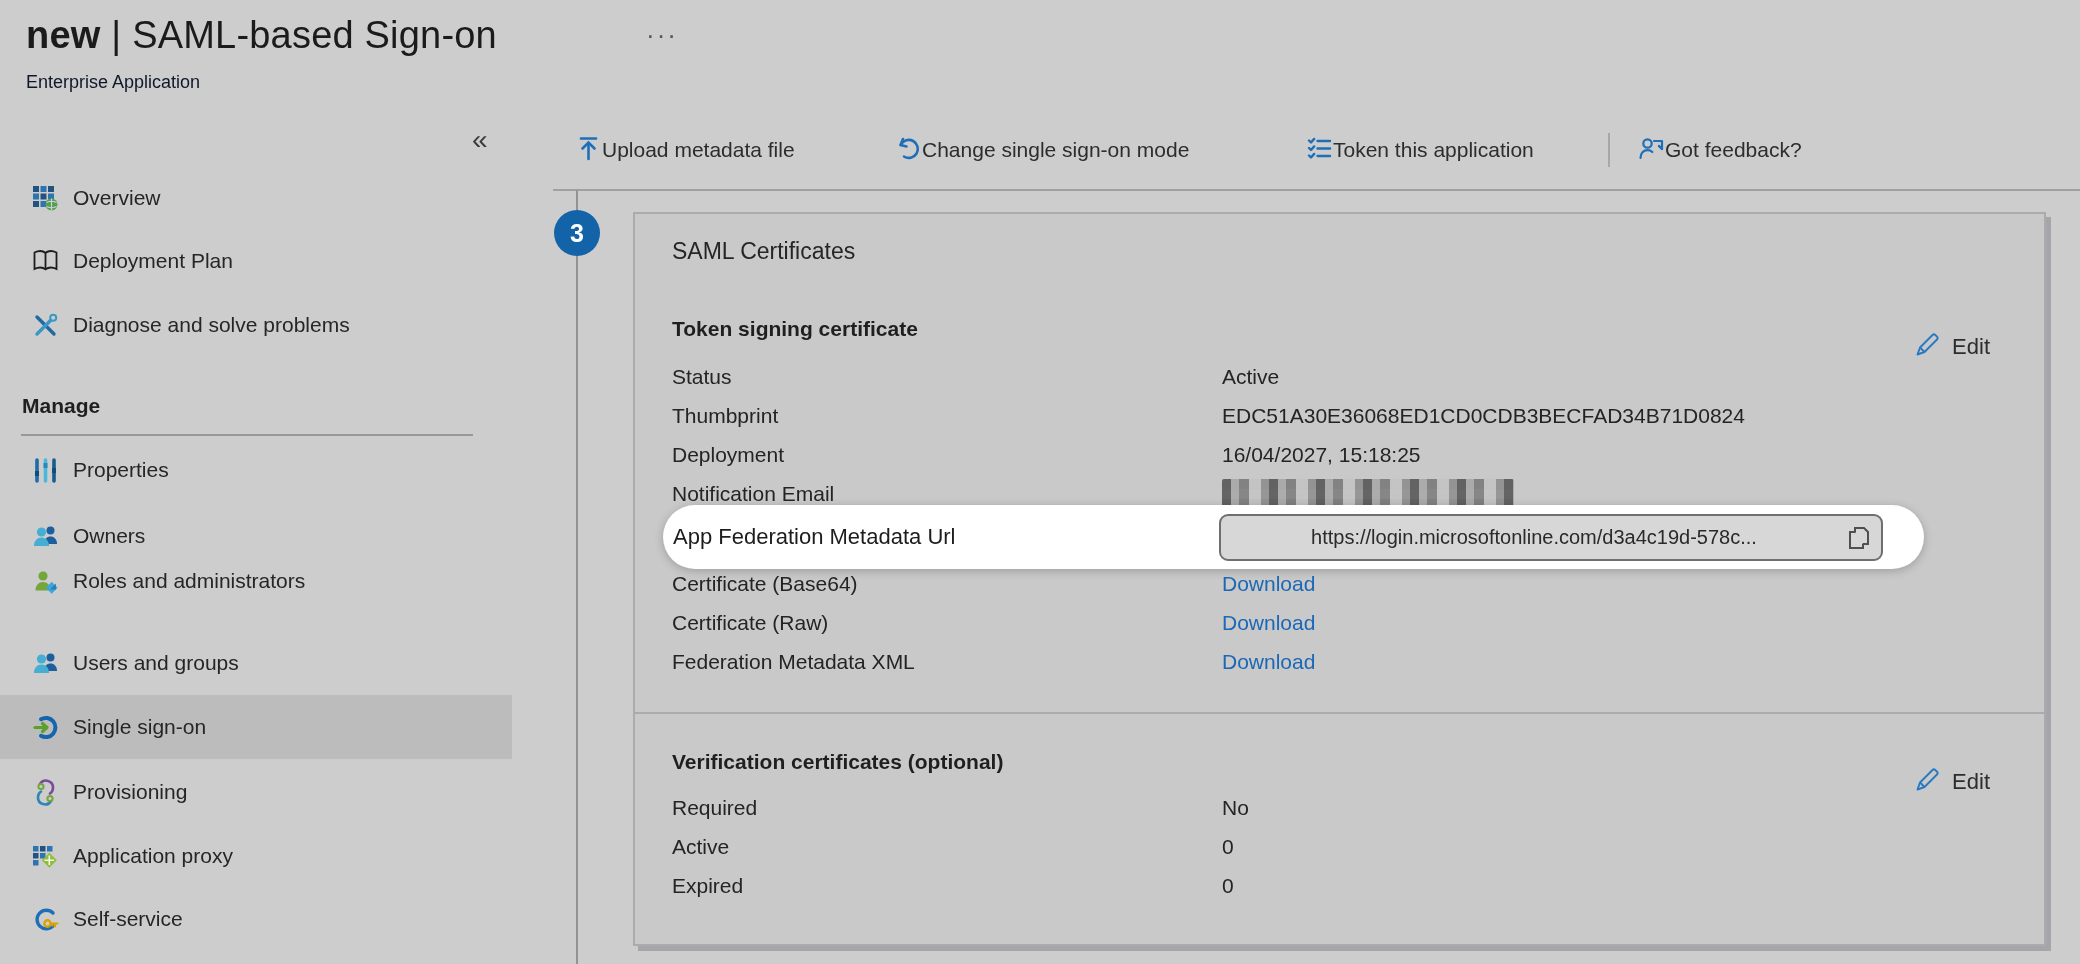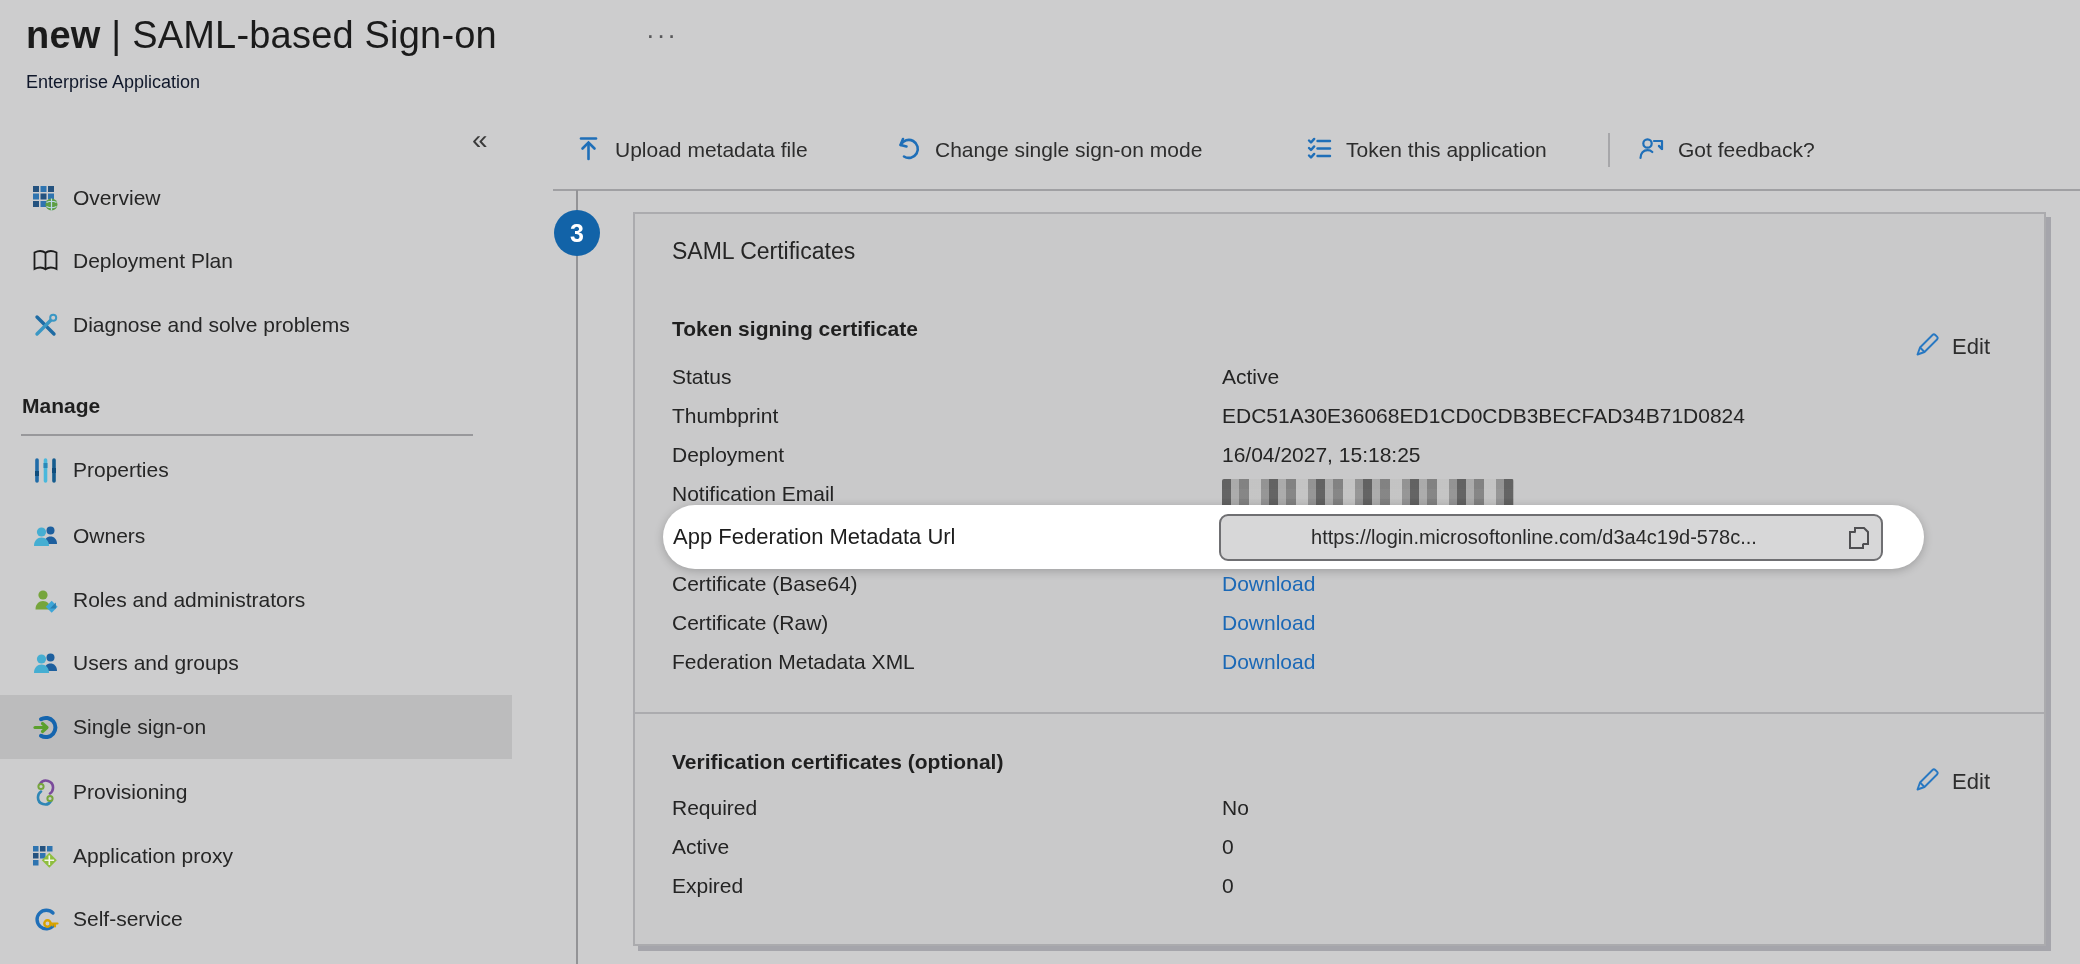--- a/index.html
+++ b/index.html
@@ -17,21 +17,21 @@
   .collapse-btn { position:absolute; left:472px; top:124px; font-size:28px; color:#3a3a3a; cursor:pointer; }
   .nav { position:absolute; left:0; top:0; width:512px; height:964px; }
   .nav-item { position:absolute; left:0; width:512px; height:64px; display:flex; align-items:center; cursor:pointer; }
   .nav-item .icn { position:absolute; left:32px; width:27px; height:27px; display:flex; }
   .nav-item .lbl { position:absolute; left:73px; font-size:21px; color:#262626; }
   .nav-item.selected { background:#bcbcbd; }
   .nav-head { position:absolute; left:22px; width:300px; font-size:21px; font-weight:bold; color:#1f1f1f; }
   .nav-divider { position:absolute; left:21px; width:452px; height:2px; background:#98989b; }
 
   
-  .tb-item { position:absolute; top:128px; height:44px; display:flex; align-items:center; gap:13px; cursor:pointer; }
+  .tb-item { position:absolute; top:128px; height:44px; display:flex; align-items:center; cursor:pointer; }
   .tb-item .lbl { font-size:21px; color:#2d2d2d; white-space:nowrap; }
   .tb-sep { position:absolute; left:1608px; top:133px; width:2px; height:34px; background:#a7a7aa; }
   .tb-divider { position:absolute; left:553px; top:189px; width:1527px; height:2px; background:#a0a0a3; }
 
   
   .step-line { position:absolute; left:576px; top:190px; width:2px; height:774px; background:#939396; }
   .step-badge { position:absolute; left:554px; top:210px; width:46px; height:46px; border-radius:50%;
     background:#1263a8; color:#fff; font-size:25px; font-weight:bold; display:flex; align-items:center; justify-content:center; }
 
   
@@ -137,21 +137,21 @@
         <svg viewBox="0 0 27 27" width="27" height="27">
           <circle cx="18.5" cy="7.5" r="4" fill="#1d5f9e"></circle>
             <path d="M12 21 c0-5 3-7.5 6.5-7.5 s6.5 2.5 6.5 7.5 z" fill="#1d5f9e"></path>
           <circle cx="9.5" cy="9" r="4.6" fill="#45aed2"></circle>
             <path d="M2 23 c0-5.5 3.4-8.5 7.5-8.5 s7.5 3 7.5 8.5 z" fill="#45aed2"></path>
         </svg>
       </span>
       <span class="lbl">Owners</span>
     </div>
 
-    <div class="nav-item" style="top:568px">
+    <div class="nav-item" style="top:549px">
       <span class="icn">
         <svg viewBox="0 0 27 27" width="27" height="27">
           <circle cx="11" cy="8" r="4.6" fill="#76a53c"></circle>
             <path d="M3.5 22.5 c0-5.5 3.4-8.5 7.5-8.5 s7.5 3 7.5 8.5 z" fill="#76a53c"></path>
           <rect x="15.5" y="15.5" width="8.4" height="8.4" fill="#3ea6d8" transform="rotate(45 19.7 19.7)"></rect>
           <path d="M19.7 13.8 l4.2 4.2 -4.2 4.2" fill="#2a7fb0" transform="rotate(45 19.7 19.7)"></path>
         </svg>
       </span>
       <span class="lbl">Roles and administrators</span>
     </div>

